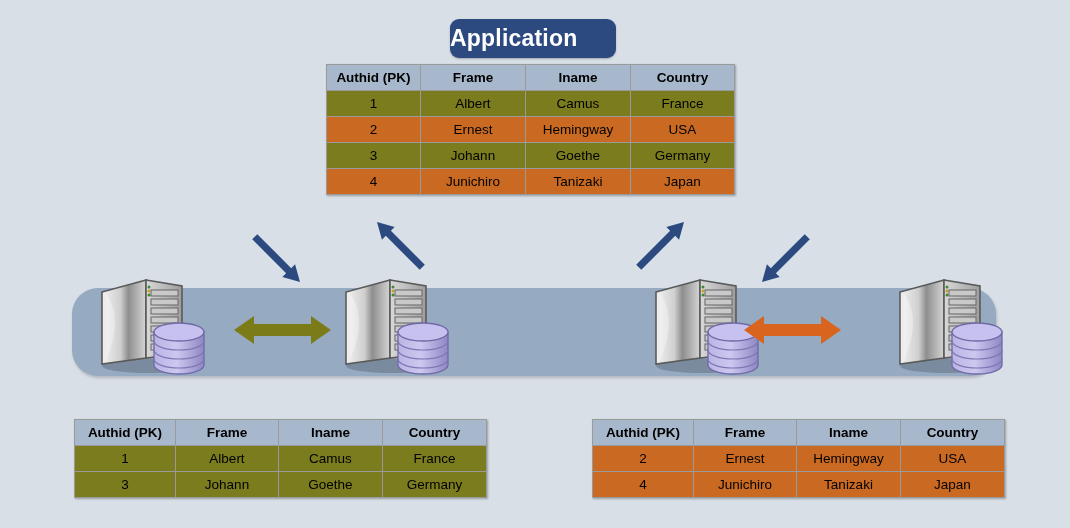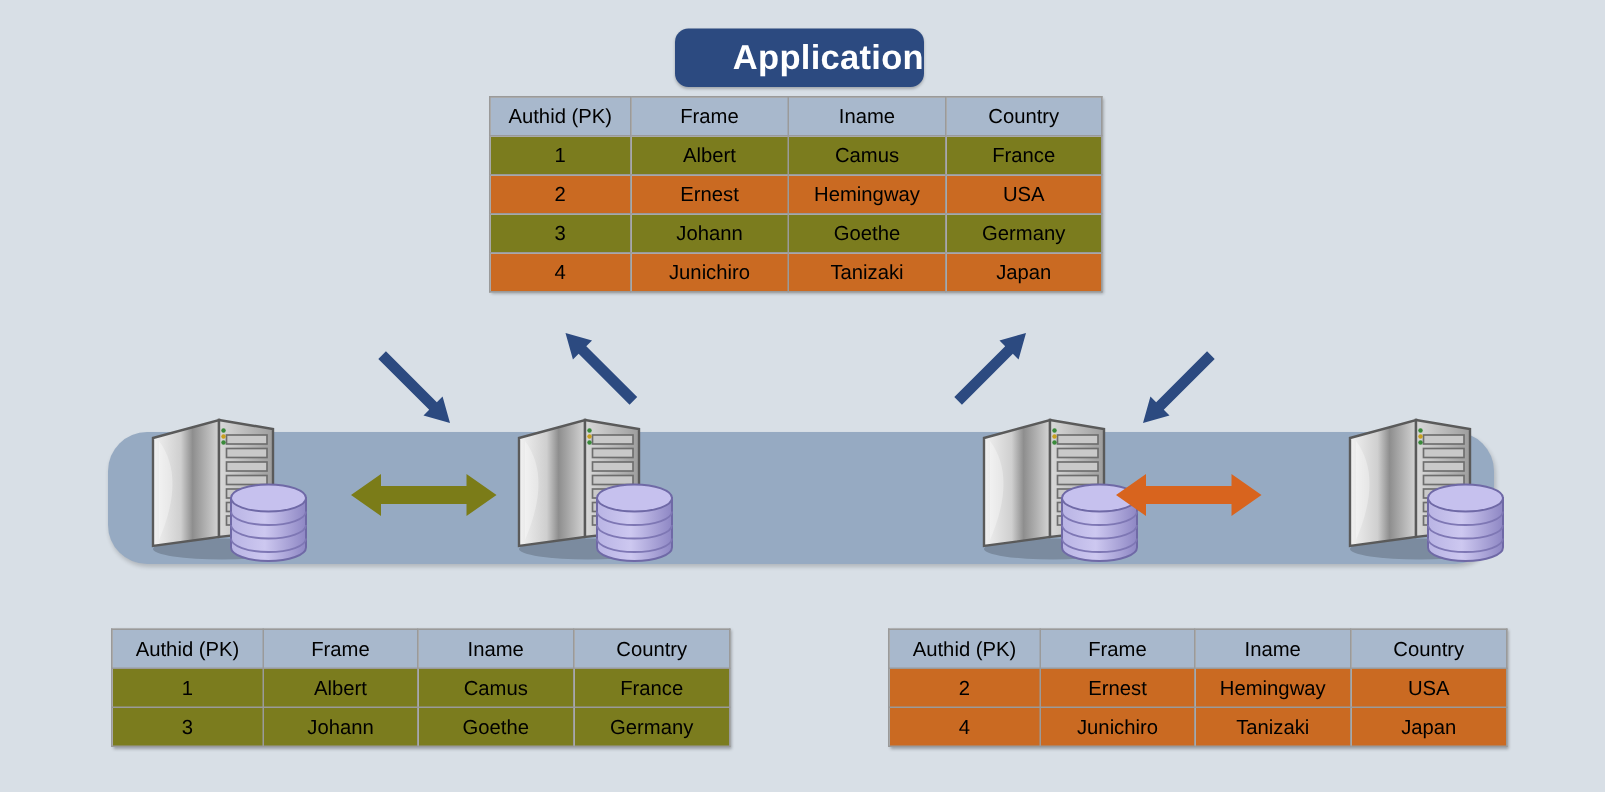--- a/index.html
+++ b/index.html
@@ -11,21 +11,21 @@
     position:relative;
   }
   #stage{position:absolute;left:0;top:0;width:1070px;height:528px;}
 
   
   .app-badge{
     position:absolute;
     left:450px;top:19px;width:166px;height:39px;
     background:#2c4a80;
     border-radius:9px;
-    display:flex;align-items:center;justify-content:flex-end;
+    display:flex;align-items:center;justify-content:flex-start;
     color:#ffffff;
     font-size:23px;font-weight:bold;
     letter-spacing:.2px;
     box-shadow:0 1px 2px rgba(0,0,0,.25);
   }
 
   
   .dtable{
     position:absolute;
     border-collapse:collapse;
@@ -39,21 +39,21 @@
     color:#000;
     text-align:center;
     padding:0;
     height:25px;
     line-height:25px;
     white-space:nowrap;
     overflow:hidden;
   }
   .dtable th{
     background:#a8b8cc;
-    font-weight:normal;
+    font-weight:bold;
     font-size:13.5px;
   }
   td.green{background:#7b7c1e;}
   td.orange{background:#ca6a22;}
 
   
   #table-master{left:326px;top:64px;width:404px;}
   #table-master th:nth-child(1),#table-master td:nth-child(1){width:93px;}
   #table-master th:nth-child(2),#table-master td:nth-child(2){width:104px;}
   #table-master th:nth-child(3),#table-master td:nth-child(3){width:104px;}

